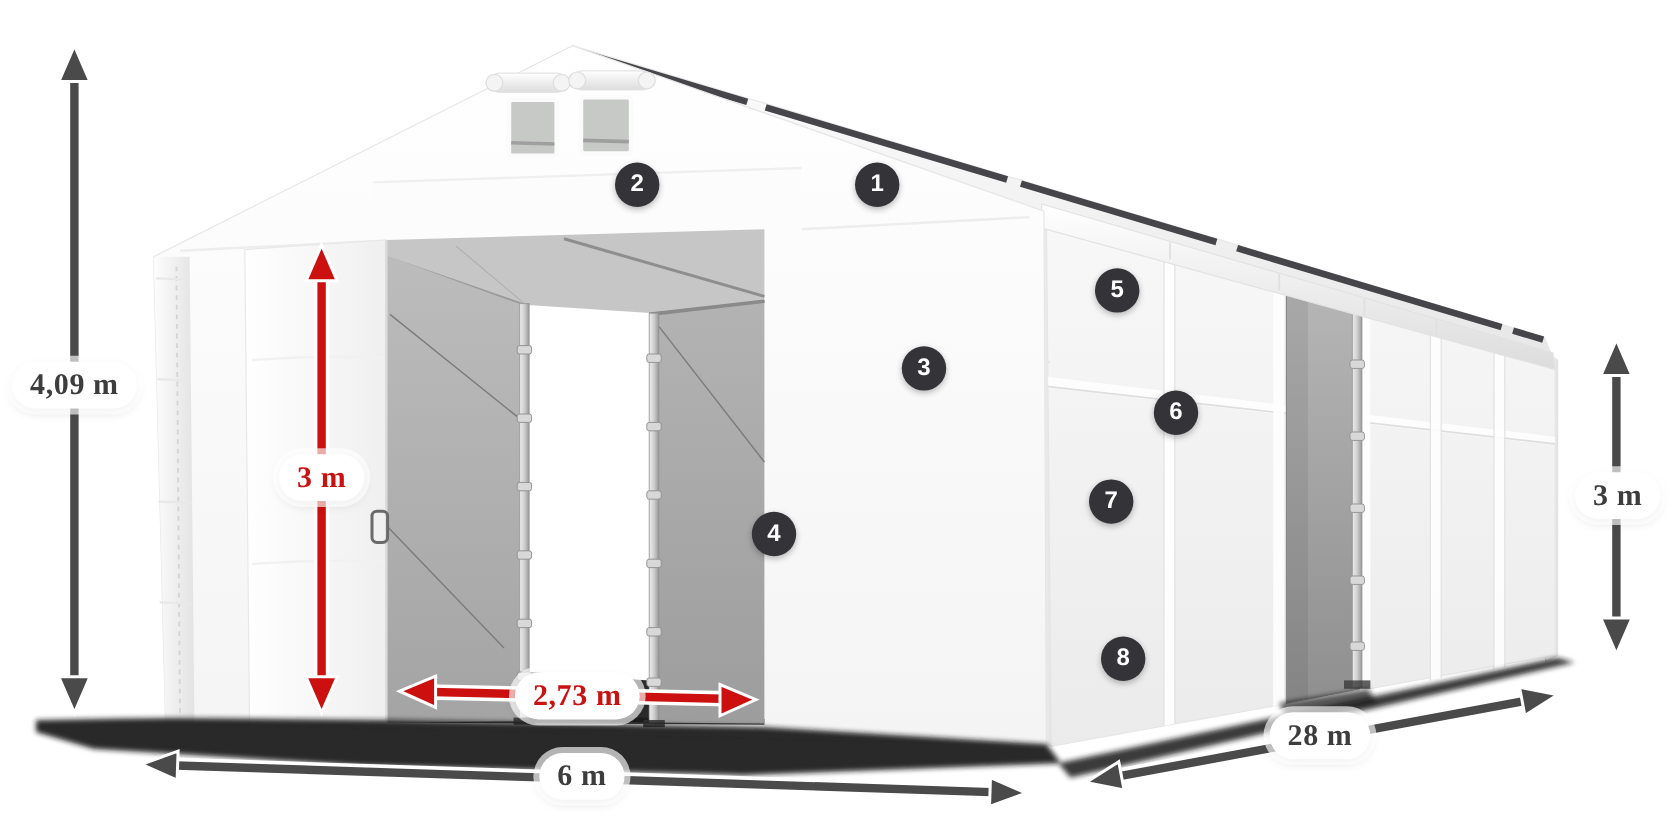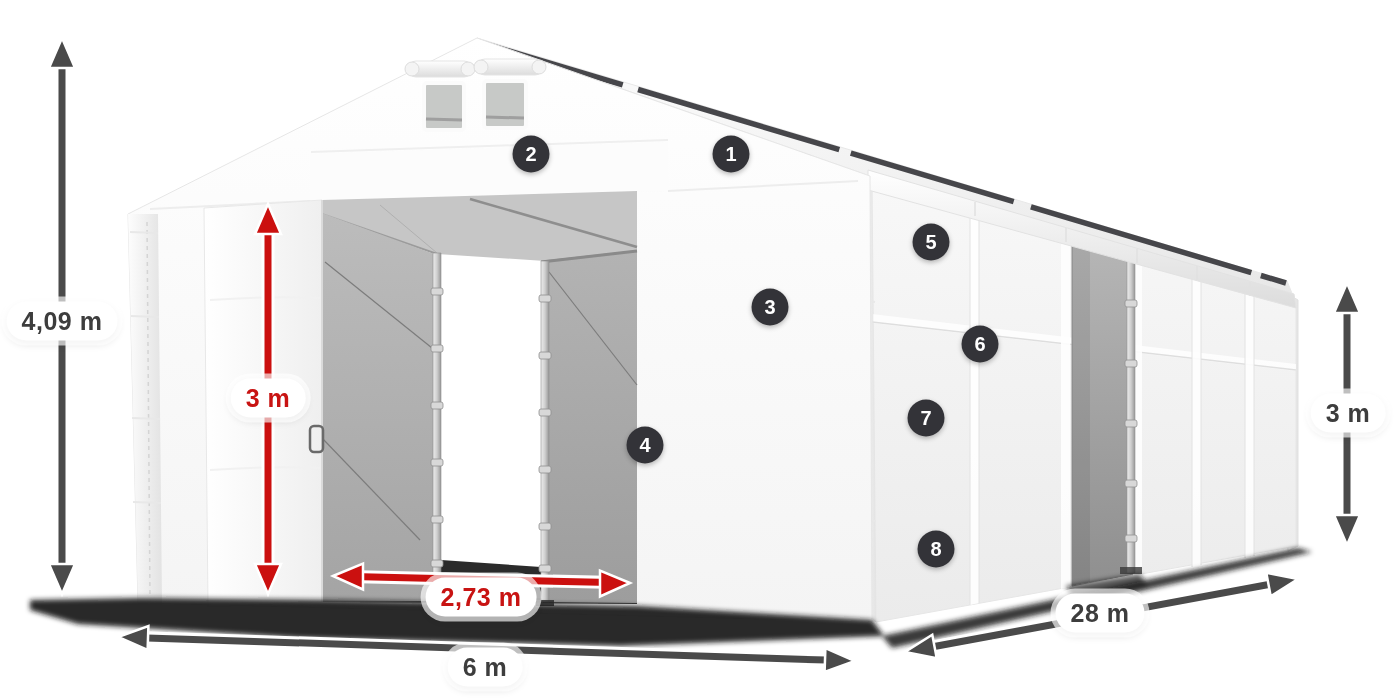--- a/index.html
+++ b/index.html
@@ -2,21 +2,21 @@
 <html><head>
 <meta charset="utf-8">
 <style>
   html,body{margin:0;padding:0;background:#ffffff;}
   .stage{position:relative;width:1400px;height:700px;background:#ffffff;overflow:hidden;
          font-family:"Liberation Sans",sans-serif;}
   .stage svg{position:absolute;left:0;top:0;z-index:1;}
   .pill{position:absolute;z-index:3;transform:translate(-50%,-50%);
         background:#ffffff;border-radius:22px;padding:7px 15px;
         font-weight:700;font-size:25px;line-height:1;white-space:nowrap;letter-spacing:.5px;
-        box-shadow:0 0 0 5px rgba(255,255,255,.65), 0 3px 9px rgba(0,0,0,.15);}
+        box-shadow:0 0 0 5px rgba(255,255,255,.65), 0 3px 9px rgba(0,0,0,.15);font-family:Liberation Serif, serif;}
   .pill-dark{color:#3d3d3d;}
   .pill-red{color:#c81312;}
   .badge{position:absolute;z-index:2;transform:translate(-50%,-50%);
          width:37px;height:37px;border-radius:50%;background:#333338;color:#ffffff;
          display:flex;align-items:center;justify-content:center;
          font-weight:700;font-size:20px;box-shadow:0 2px 5px rgba(0,0,0,.28);}
 </style>
 </head>
 <body>
 
@@ -256,22 +256,22 @@
     <g>
       <path d="M1347,296 L1347,534" stroke="#ffffff" stroke-width="13"></path>
       <path d="M1347,300 L1347,530" stroke="#4a4a4a" stroke-width="7"></path>
       <polygon points="1347,283 1334,313 1360,313" fill="#4a4a4a" stroke="#ffffff" stroke-width="2.5"></polygon>
       <polygon points="1347,545 1334,515 1360,515" fill="#4a4a4a" stroke="#ffffff" stroke-width="2.5"></polygon>
     </g>
   </svg>
 
   <div class="pill pill-dark" style="left:62px;top:321px;">4,09 m</div>
   <div class="pill pill-red" style="left:268px;top:398px;">3 m</div>
-  <div class="pill pill-red" style="left:481px;top:580px;margin-top:17px;">2,73 m</div>
-  <div class="pill pill-dark" style="left:485px;top:647px;margin-top:20px;">6 m</div>
+  <div class="pill pill-red" style="left:481px;top:580px;">2,73 m</div>
+  <div class="pill pill-dark" style="left:485px;top:647px;">6 m</div>
   <div class="pill pill-dark" style="left:1100px;top:613px;">28 m</div>
   <div class="pill pill-dark" style="left:1348px;top:413px;">3 m</div>
 
   <div class="badge" style="left:731px;top:154px;">1</div>
   <div class="badge" style="left:531px;top:154px;">2</div>
   <div class="badge" style="left:770px;top:307px;">3</div>
   <div class="badge" style="left:645px;top:445px;">4</div>
   <div class="badge" style="left:931px;top:242px;">5</div>
   <div class="badge" style="left:980px;top:344px;">6</div>
   <div class="badge" style="left:926px;top:418px;">7</div>

